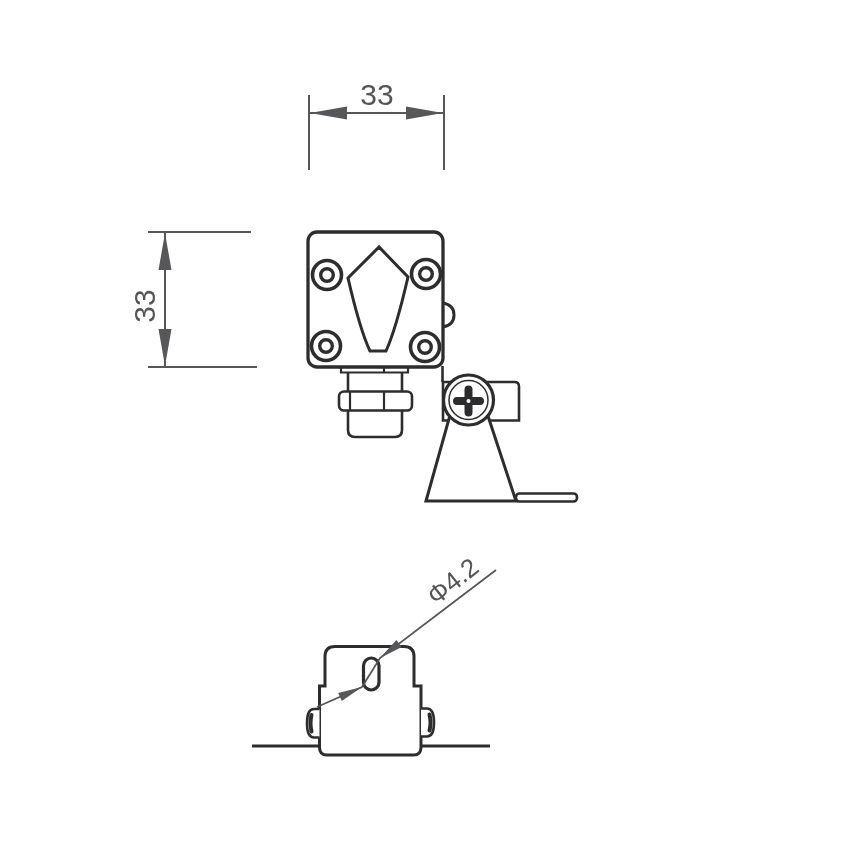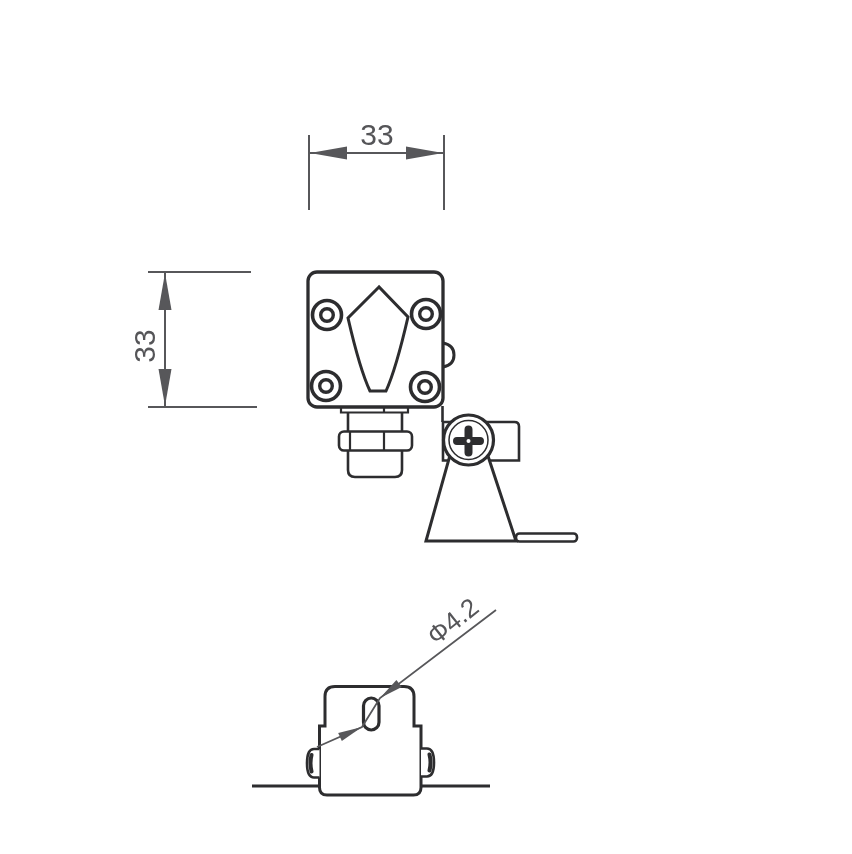--- a/index.html
+++ b/index.html
@@ -9,21 +9,20 @@
     width: 852px;
     height: 854px;
     overflow: hidden;
     font-family: "Liberation Sans", sans-serif;
   }
   .stage {
     position: relative;
     width: 852px;
     height: 627px;
     background: #ffffff;
-    margin-top: 40px;
   }
   svg { display: block; }
 
   
   .ol {
     stroke: #2d2d2f;
     fill: none;
     stroke-linecap: butt;
     stroke-linejoin: miter;
   }

